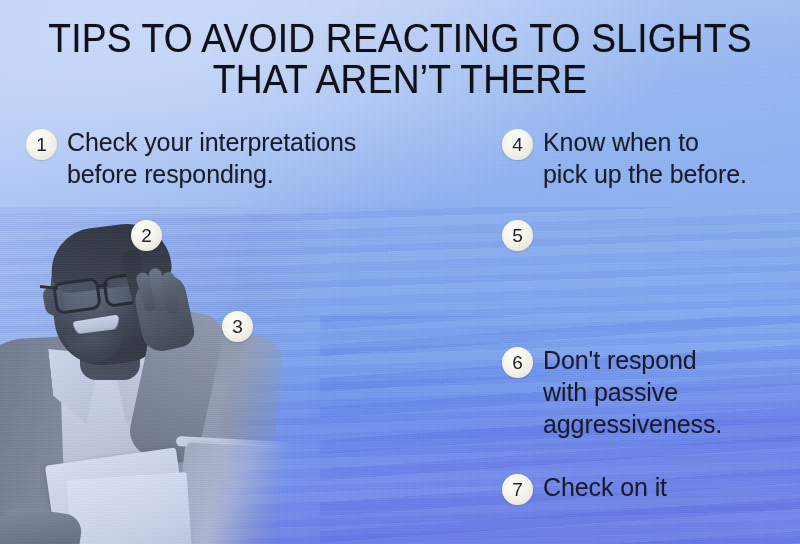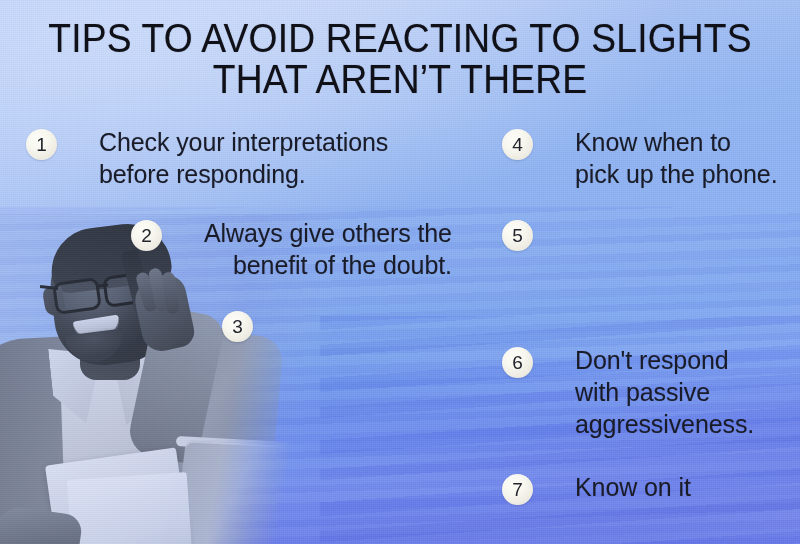--- a/index.html
+++ b/index.html
@@ -318,21 +318,20 @@
     font-family:"Liberation Sans", sans-serif;
   }
   .txt {
     color:#191c28;
     font-size:25px;
     line-height:32px;
     font-weight:400;
     white-space:pre-line;
     letter-spacing:-.1px;
     text-shadow:0 0 1px rgba(25,28,40,.18);
-    margin-left:32px;
   }
   .txt.right-al { text-align:right; }
 
   
   #tip-1 { left:26px;  top:126px; }
   #tip-2 { left:131px; top:217px; }
   #tip-3 { left:222px; top:308px; }
 
   
   #tip-4 { left:502px; top:126px; }
@@ -389,43 +388,41 @@
   </div>
 
   <div class="tip" id="tip-1">
     <div class="num">1</div>
     <div class="txt">Check your interpretations
 before responding.</div>
   </div>
 
   <div class="tip" id="tip-2">
     <div class="num">2</div>
-    <div class="txt right-al">Always give others the
-benefit of the doubt.</div>
   </div>
 
   <div class="tip" id="tip-3">
     <div class="num">3</div>
   </div>
 
   <div class="tip" id="tip-4">
     <div class="num">4</div>
     <div class="txt">Know when to
-pick up the phone.</div>
+pick up the before.</div>
   </div>
 
   <div class="tip" id="tip-5">
     <div class="num">5</div>
   </div>
 
   <div class="tip" id="tip-6">
     <div class="num">6</div>
     <div class="txt">Don't respond
 with passive
 aggressiveness.</div>
   </div>
 
   <div class="tip" id="tip-7">
     <div class="num">7</div>
-    <div class="txt">Know on it</div>
+    <div class="txt">Check on it</div>
   </div>
 
 </div>
 
 </body></html>

